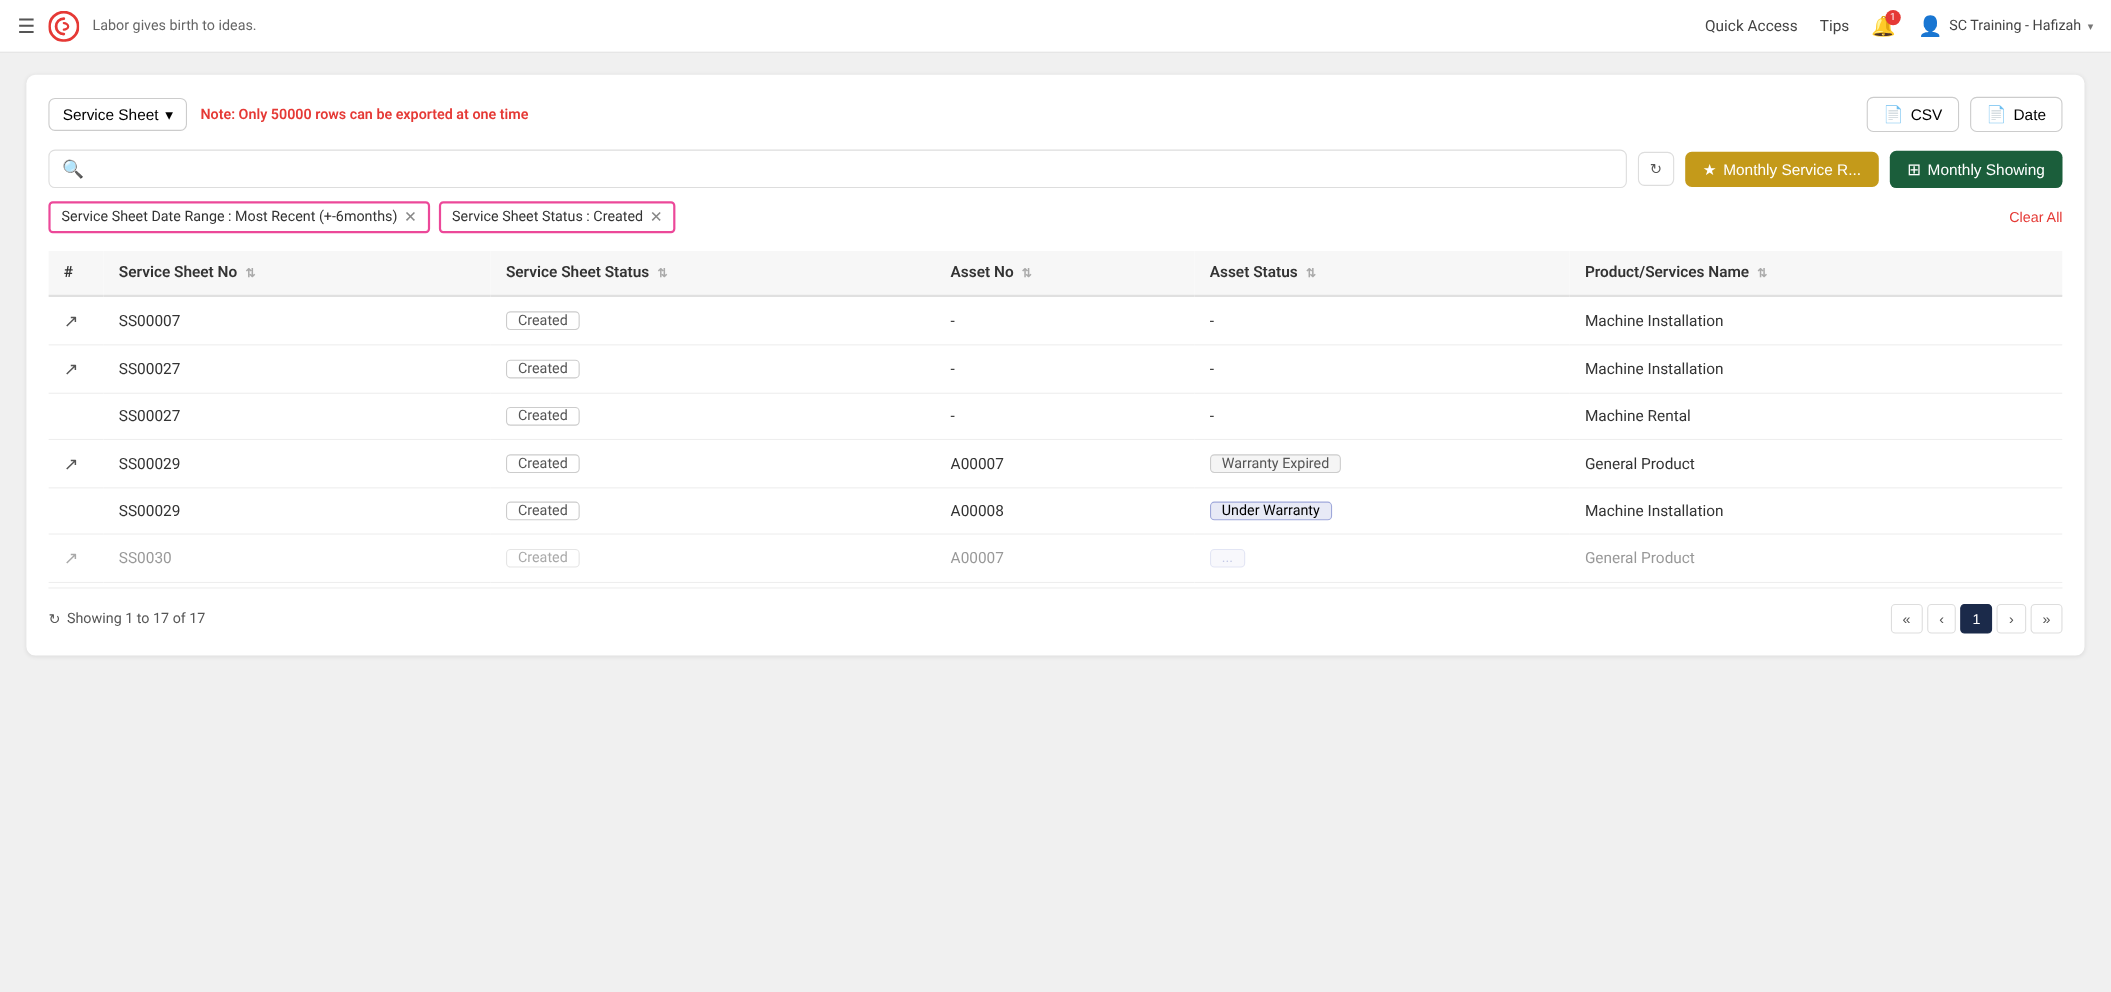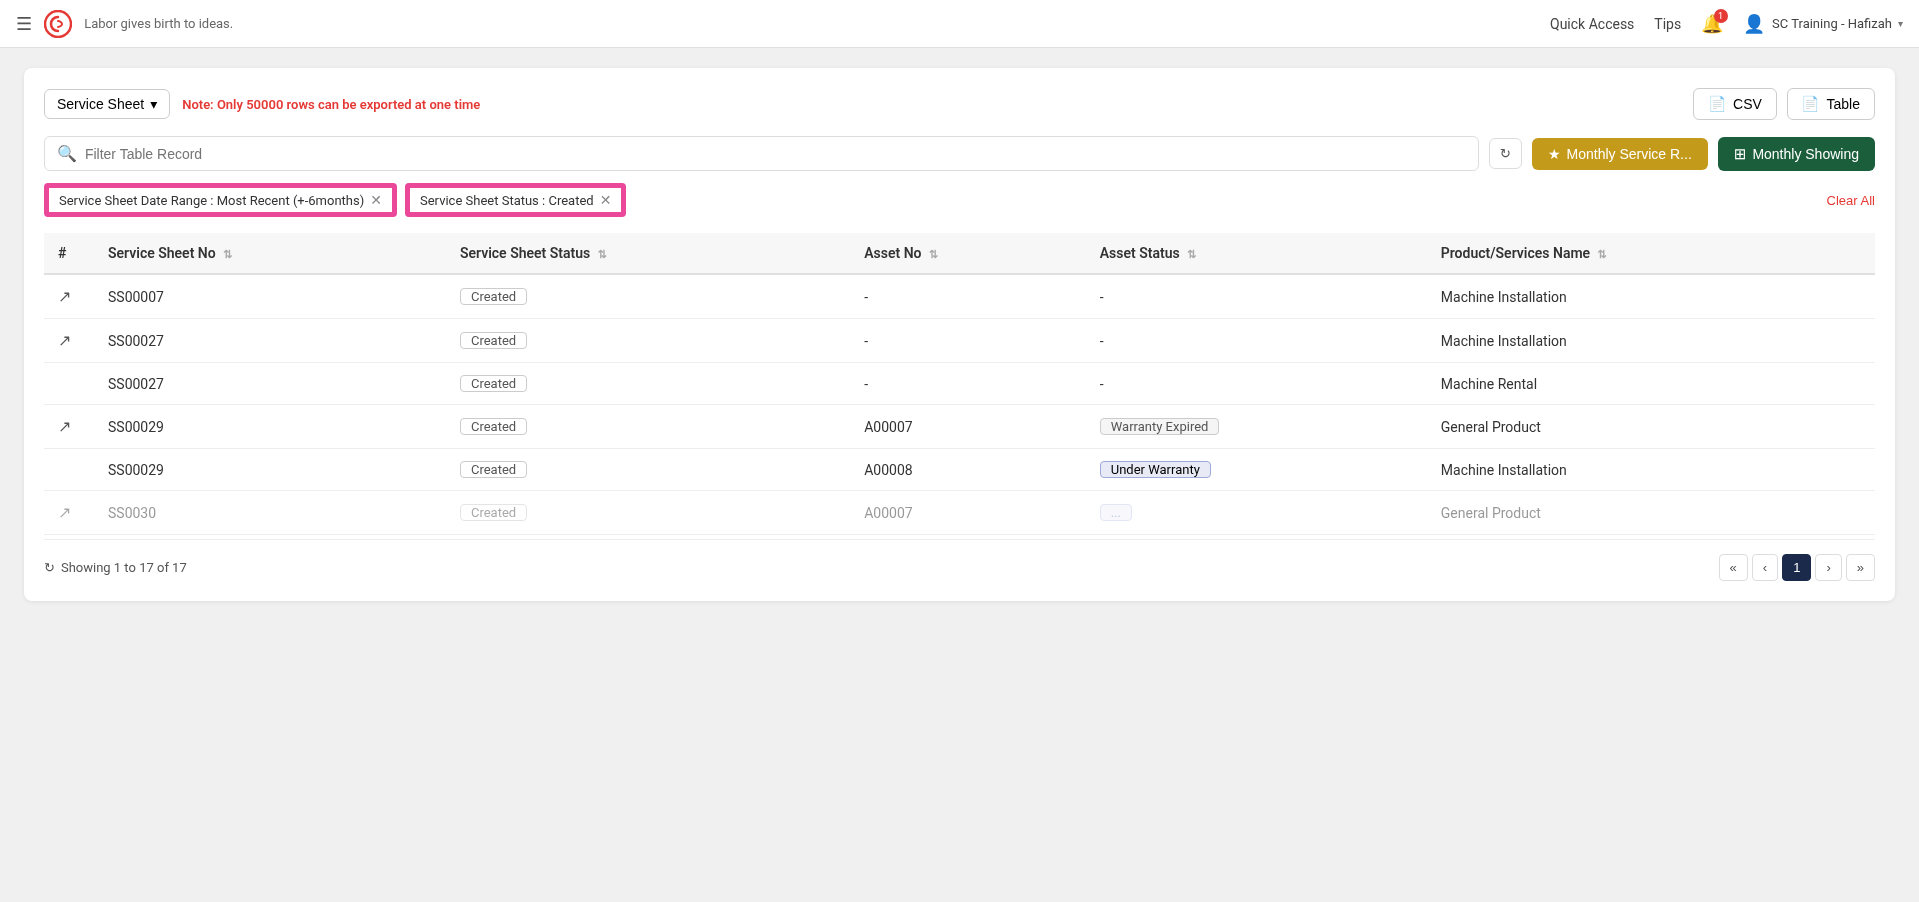--- a/index.html
+++ b/index.html
@@ -70,21 +70,21 @@
       display: flex; align-items: center; gap: 6px;
       background: #1b5e3b; color: #fff; border: none; border-radius: 6px;
       padding: 8px 16px; cursor: pointer; font-size: 14px; font-weight: 500; white-space: nowrap;
     }
 
     
     .filter-tags-row { display: flex; align-items: center; justify-content: space-between; margin-bottom: 16px; flex-wrap: wrap; gap: 8px; }
     .filter-tags { display: flex; align-items: center; gap: 8px; flex-wrap: wrap; }
     .filter-tag {
       display: flex; align-items: center; gap: 6px;
-      border: 5px solid #ec4899; border-radius: 4px;
+      border: 2px solid #ec4899; border-radius: 4px;
       padding: 4px 10px; font-size: 13px; background: #fff;
     }
     .tag-close { cursor: pointer; color: #888; font-size: 14px; }
     .clear-all-btn { color: #e53935; font-size: 13px; cursor: pointer; background: none; border: none; }
 
     
     .table-wrapper { overflow-x: auto; position: relative; }
     table { width: 100%; border-collapse: collapse; font-size: 14px; }
     thead tr { background: #f7f7f7; border-bottom: 2px solid #e0e0e0; }
     thead th {
@@ -158,29 +158,28 @@
           <span>Note: Only 50000 rows can be exported at </span><span style="color:#e53935;font-weight:600;">one time</span>
         </span>
       </div>
       <div class="toolbar-right">
         <button class="export-btn">
           <span style="font-size:15px;">📄</span>
           <span>CSV</span>
         </button>
         <button class="export-btn">
           <span style="font-size:15px;">📄</span>
-          <span>Table</span>
+          <span>Date</span>
         </button>
       </div>
     </div>
 
     <div class="search-row">
       <div class="search-box">
         <span class="search-icon">🔍</span>
-        <input class="search-input" type="text" placeholder="Filter Table Record" style="">
       </div>
       <button class="refresh-btn">
         <span>↻</span>
       </button>
       <button class="monthly-service-btn">
         <span>★</span>
         <span>Monthly Service R...</span>
       </button>
       <button class="monthly-report-btn">
         <span style="font-size:15px;">⊞</span>

